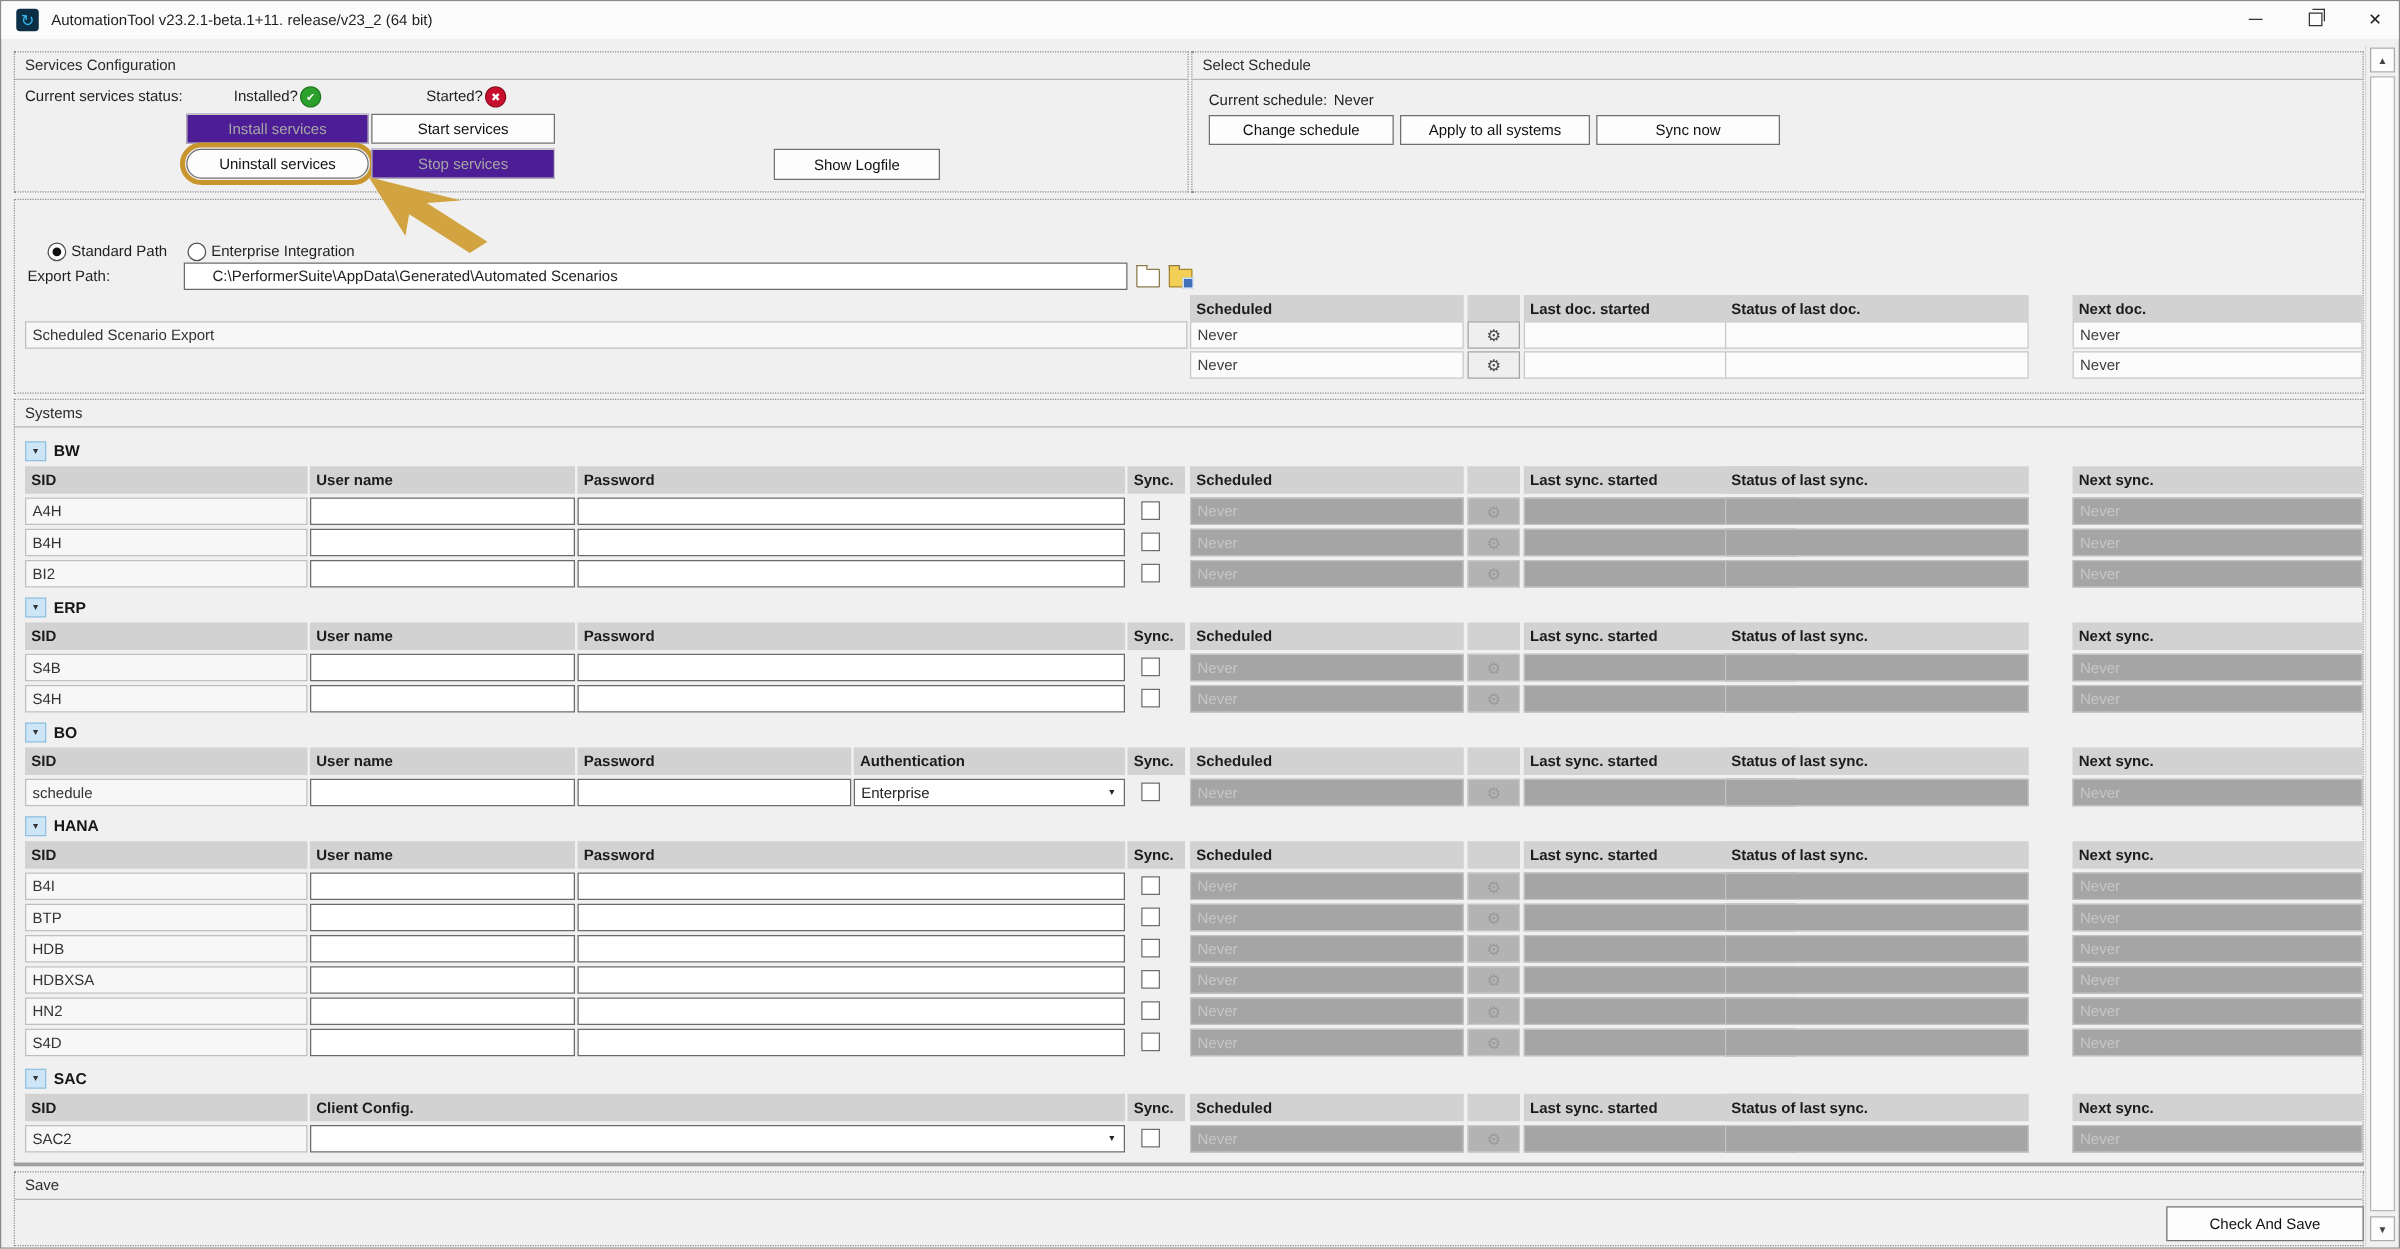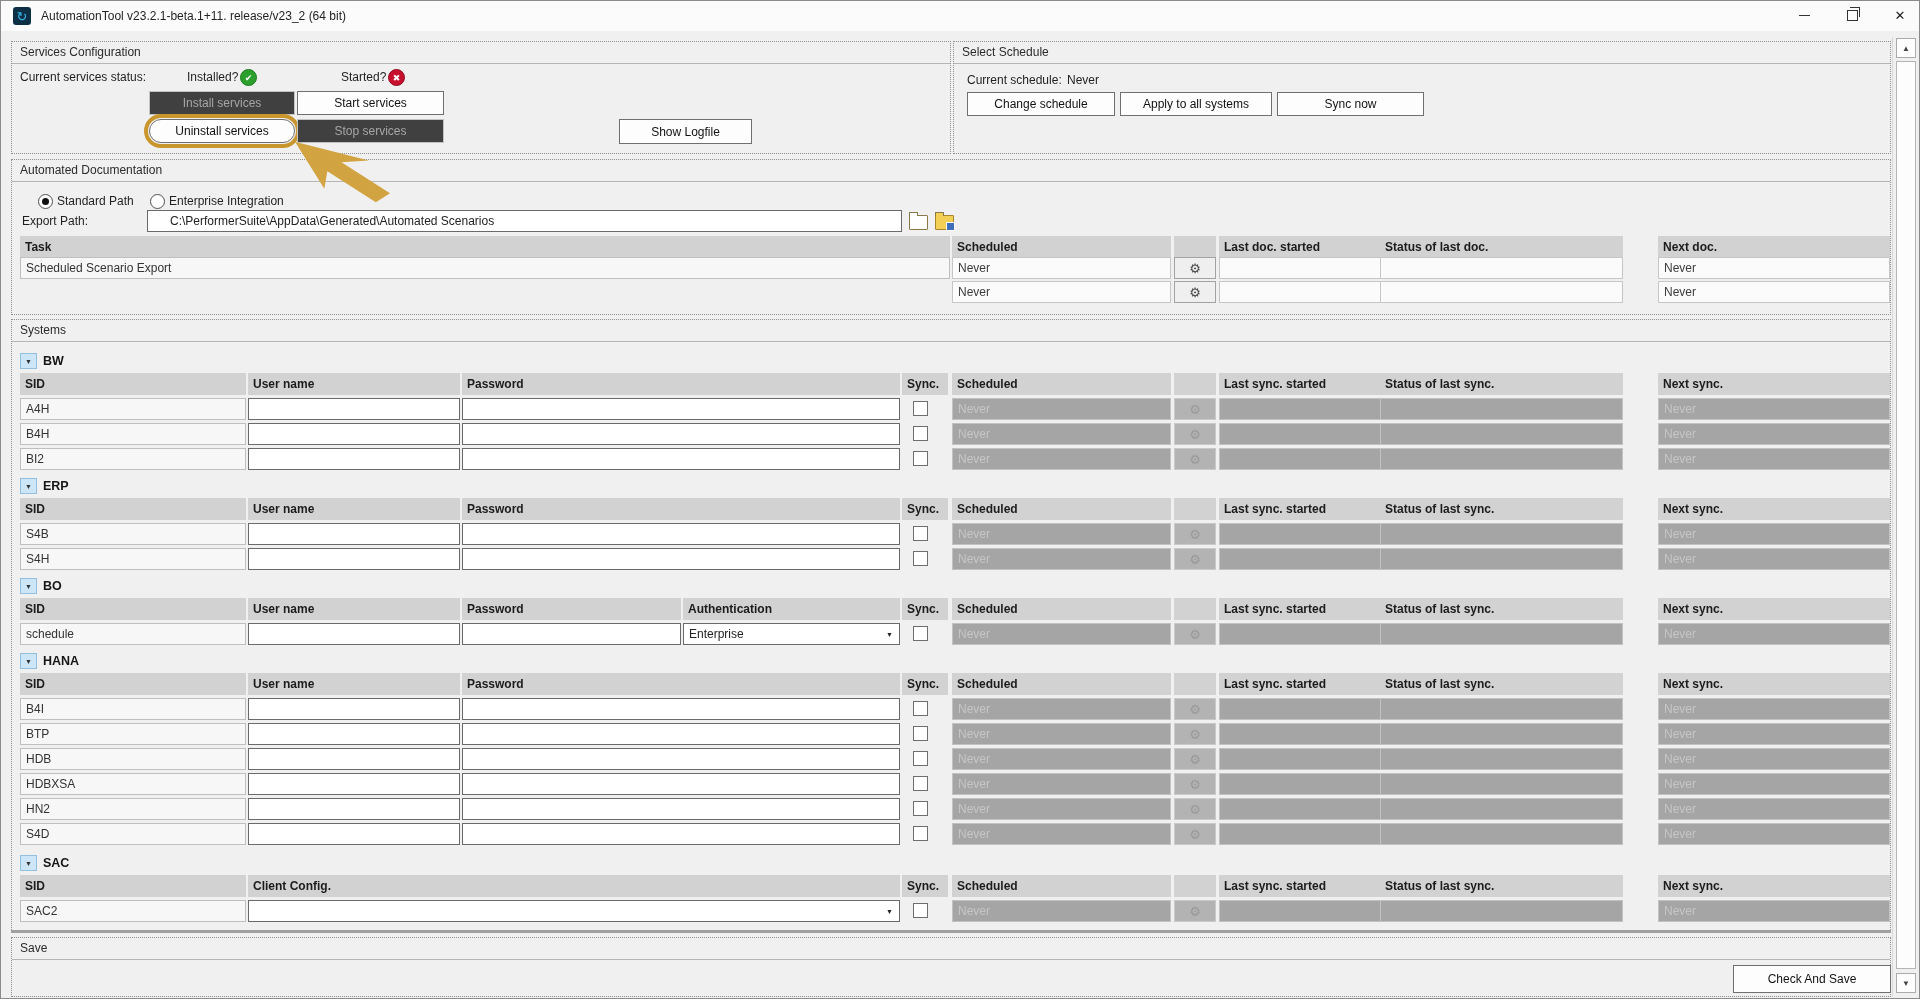--- a/index.html
+++ b/index.html
@@ -14,21 +14,21 @@
   .resticon{width:9px;height:9px;border:1px solid #333;position:relative;background:#fbfbfb;}
   .resticon:before{content:"";position:absolute;left:2px;top:-4px;width:9px;height:9px;border:1px solid #333;border-left:none;border-bottom:none;}
   .closex{font-size:13px;color:#222;}
   
   .sec{position:absolute;border:1px dotted #8f8f8f;box-sizing:border-box;}
   .sec-head{position:absolute;left:0;right:0;top:0;height:21px;border-bottom:1px solid #b5b5b5;}
   .sec-title{position:absolute;left:8px;top:3px;font-size:12px;color:#2b2b2b;white-space:nowrap;}
   .lbl{position:absolute;font-size:12px;color:#1f1f1f;white-space:nowrap;}
   
   .btn{position:absolute;background:#fdfdfd;border:1px solid #6f6f6f;box-sizing:border-box;font-size:12px;color:#111;display:flex;align-items:center;justify-content:center;white-space:nowrap;}
-  .btn.dis{color:#a6a6a6;border-color:#c3c3c3;background:#404040;}
+  .btn.dis{color:#a6a6a6;border-color:#c3c3c3;background:#4c1d95;}
   .btn.hl{outline:4px solid #c9962e;outline-offset:1px;border-radius:12px;}
   
   .sicon{position:absolute;width:15px;height:15px;border-radius:50%;color:#fff;font-size:9px;display:flex;align-items:center;justify-content:center;}
   .sicon.green{background:#2ca02c;border:1px solid #1d7a1d;}
   .sicon.red{background:#c8102e;border:1px solid #8f0c20;}
   
   .radio{position:absolute;width:13px;height:13px;border:1px solid #4f4f4f;border-radius:50%;background:#fff;display:flex;align-items:center;justify-content:center;}
   .radio .dot{width:7px;height:7px;border-radius:50%;background:transparent;}
   .radio.sel .dot{background:#111;}
   
@@ -117,38 +117,34 @@
       <span class="sec-title">Select Schedule</span>
     </div>
     <span class="lbl" style="left:13px;top:31px">Current schedule:</span>
     <span class="lbl" style="left:113px;top:31px">Never</span>
     <div class="btn" style="left:13px;top:50px;width:148px;height:24px">Change schedule</div>
     <div class="btn" style="left:166px;top:50px;width:152px;height:24px">Apply to all systems</div>
     <div class="btn" style="left:323px;top:50px;width:147px;height:24px">Sync now</div>
   </div>
 
   <div class="sec" style="left:10px;top:158px;width:1880px;height:156px">
-    <div class="sec-head">
-      <span class="sec-title">Automated Documentation</span>
-    </div>
     <span class="radio sel" style="left:26px;top:34px">
         <span class="dot"></span>
       </span>
     <span class="lbl" style="left:45px;top:34px">Standard Path</span>
     <span class="radio" style="left:138px;top:34px">
         <span class="dot"></span>
       </span>
     <span class="lbl" style="left:157px;top:34px">Enterprise Integration</span>
     <span class="lbl" style="left:10px;top:54px">Export Path:</span>
     <input class="inp" style="left: 135px; top: 50px; width: 755px; padding-left: 22px;" value="C:\PerformerSuite\AppData\Generated\Automated Scenarios">
     <div class="folder" style="left:897px;top:55px"></div>
     <div class="folder gold" style="left:923px;top:55px"></div>
 
     <div class="trow" style="top:76px">
-      <div class="hcell c-task">Task</div>
       <div class="hcell c-sched">Scheduled</div>
       <div class="hcell c-gear"></div>
       <div class="hcell c-last">Last doc. started</div>
       <div class="hcell c-status">Status of last doc.</div>
       <div class="hcell c-next">Next doc.</div>
     </div>
     <div class="trow" style="top:97px">
       <div class="cell lite c-task">Scheduled Scenario Export</div>
       <div class="cell val c-sched">Never</div>
       <div class="gear en c-gear">⚙</div>

